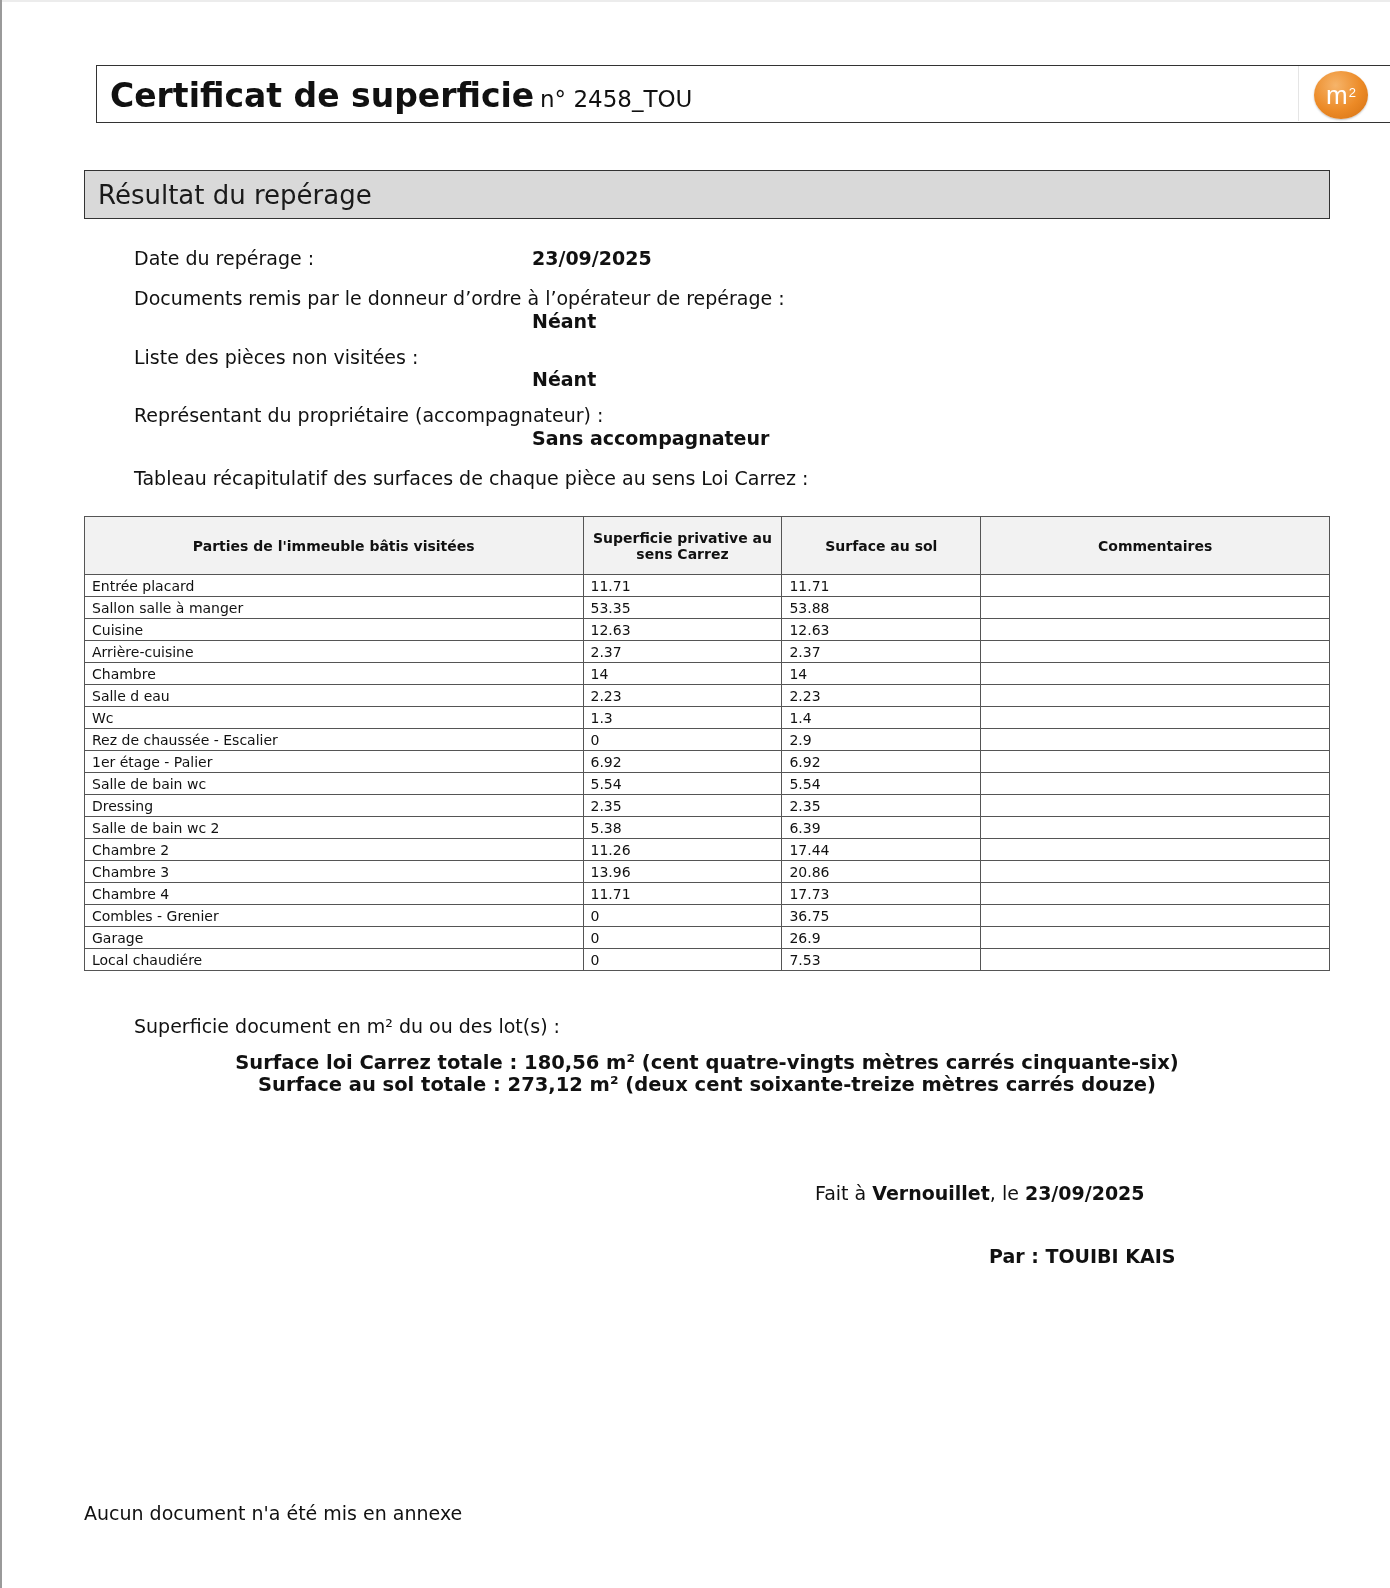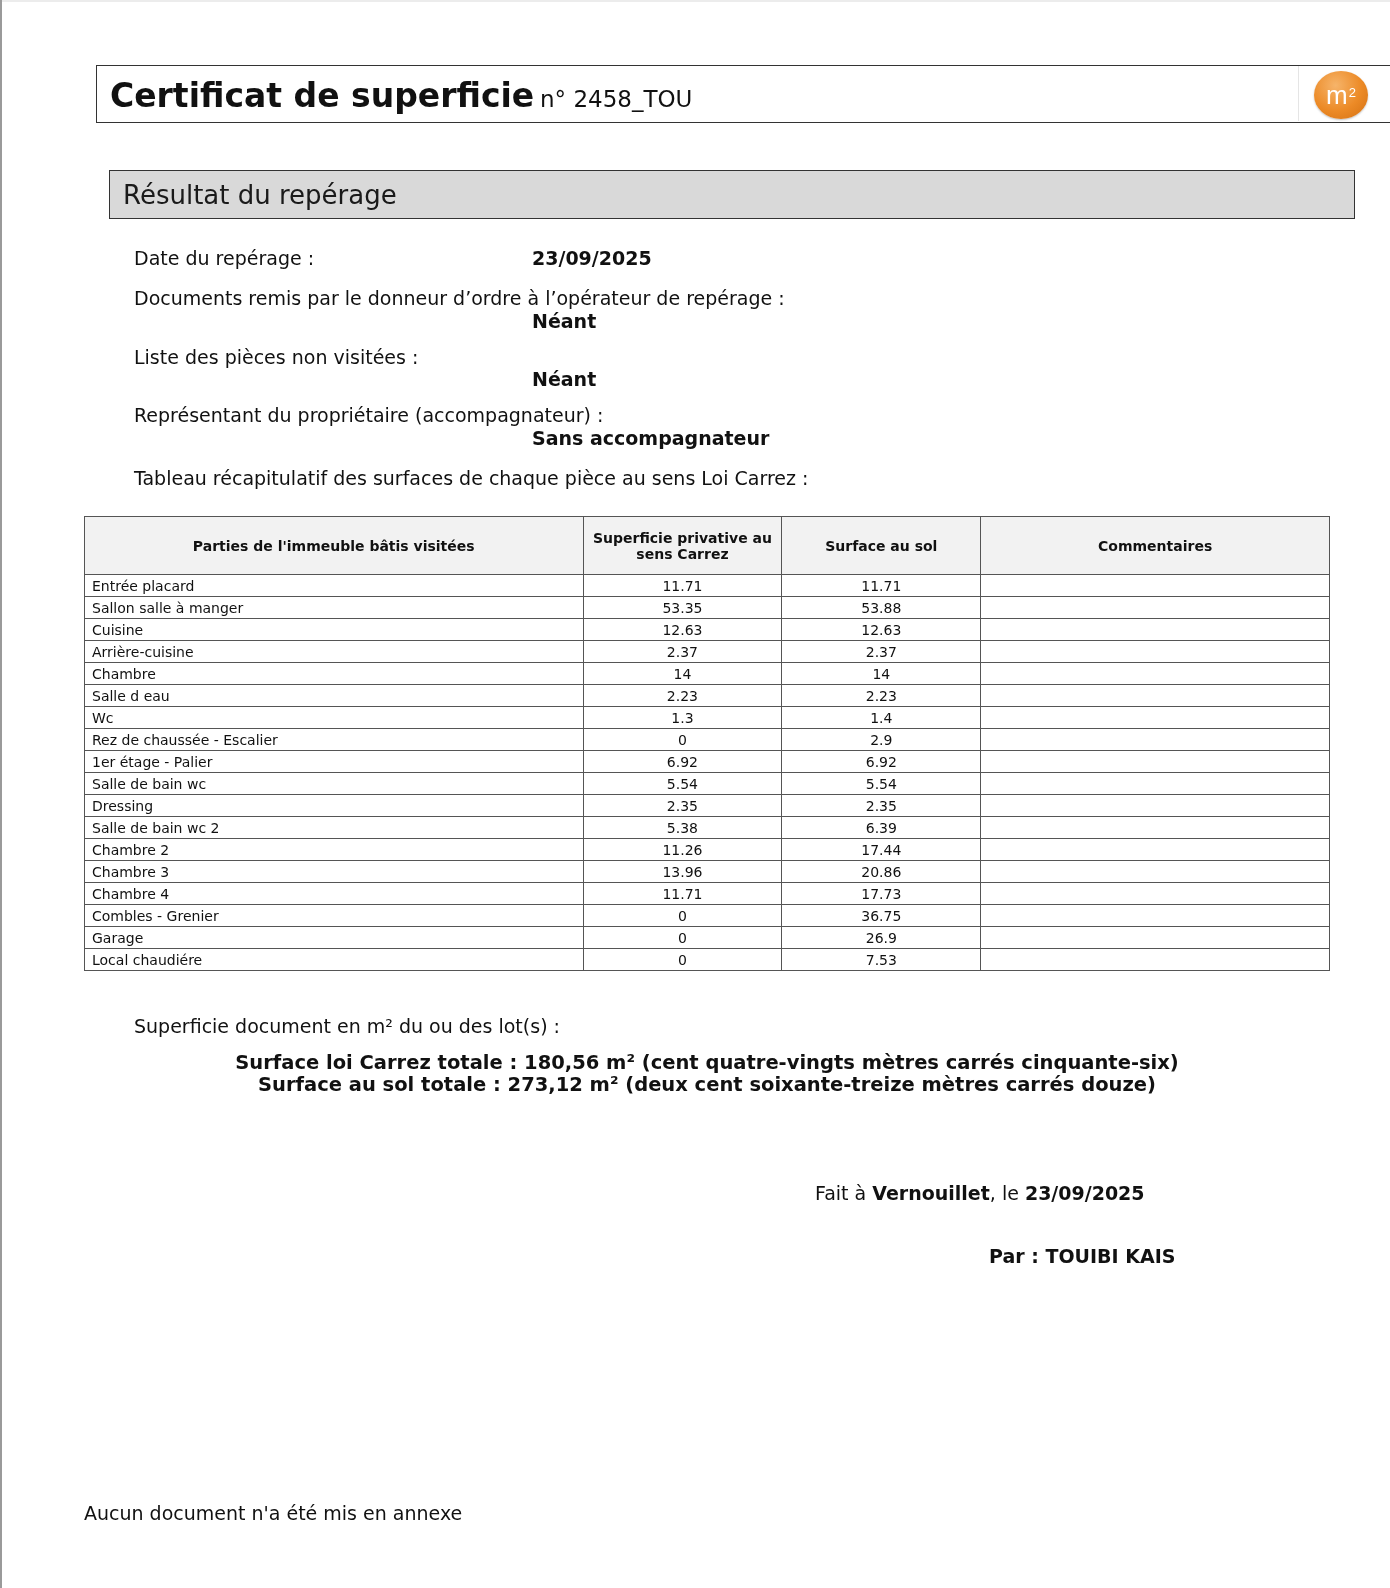--- a/index.html
+++ b/index.html
@@ -38,21 +38,21 @@
     .logo-circle sup { font-size: 13px; margin-left: 1px; position: relative; top: -3px; }
     .logo-text {
       position: absolute; left: 82px; top: 3px; width: 80px; text-align: center;
       font-family: "Liberation Sans", sans-serif; font-weight: bold; font-size: 20px; line-height: 25px;
       color: #3c4356;
     }
 
     
     .section-header {
       position: absolute; left: 82px; top: 170px; width: 1246px; height: 49px;
-      border: 1.5px solid #333; box-sizing: border-box; background: #d9d9d9; margin-left: 25px;
+      border: 1.5px solid #333; box-sizing: border-box; background: #d9d9d9;
     }
     .section-title {
       position: absolute; left: 13px; top: 9px; font-size: 26px; color: #1a1a1a;
       font-family: "DejaVu Sans", sans-serif;
     }
 
     
     .info { position: absolute; left: 132px; font-size: 19px; color: #111; }
     .info-value { position: absolute; left: 530px; font-size: 19px; font-weight: bold; color: #111; }
 
@@ -61,21 +61,21 @@
       position: absolute; left: 82px; top: 516px; width: 1246px;
       border-collapse: collapse; font-size: 14px; color: #111;
       font-family: "DejaVu Sans", sans-serif;
     }
     table.surfaces th, table.surfaces td {
       border: 1.5px solid #555; padding: 0 7px; height: 22px; box-sizing: border-box;
     }
     table.surfaces th {
       background: #f2f2f2; font-weight: bold; font-size: 14px; text-align: center; height: 58px; line-height: 16px;
     }
-    table.surfaces td.num { text-align: center; }
+    table.surfaces td.num { text-align: left; }
     col.c1 { width: 499px; } col.c2 { width: 199px; } col.c3 { width: 199px; } col.c4 { width: 349px; }
 
     .totals-label { position: absolute; left: 132px; top: 1015px; font-size: 19px; }
     .totals {
       position: absolute; left: 82px; width: 1246px; text-align: center; font-weight: bold; font-size: 19.5px;
     }
     .signature { position: absolute; font-size: 19px; }
     .annex { position: absolute; left: 82px; width: 1246px; top: 1502px; text-align: left; font-size: 19px; }
     b { font-weight: bold; }
   </style>

